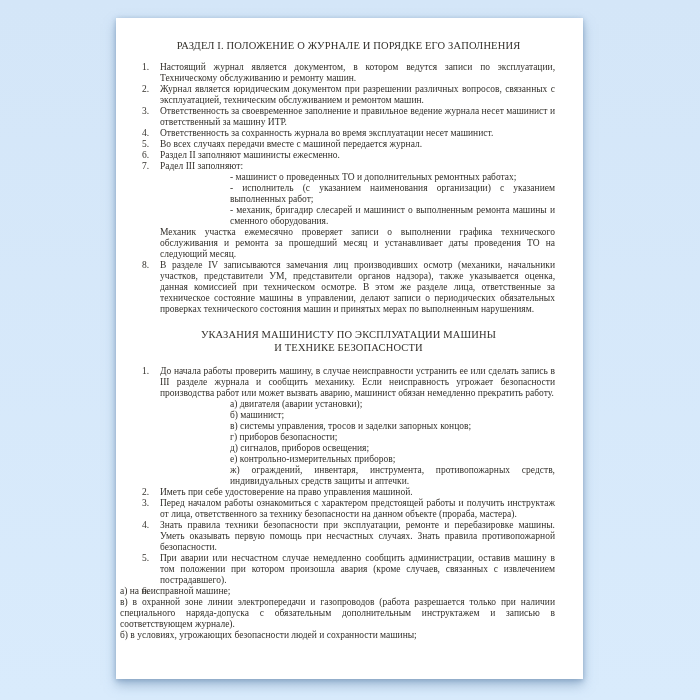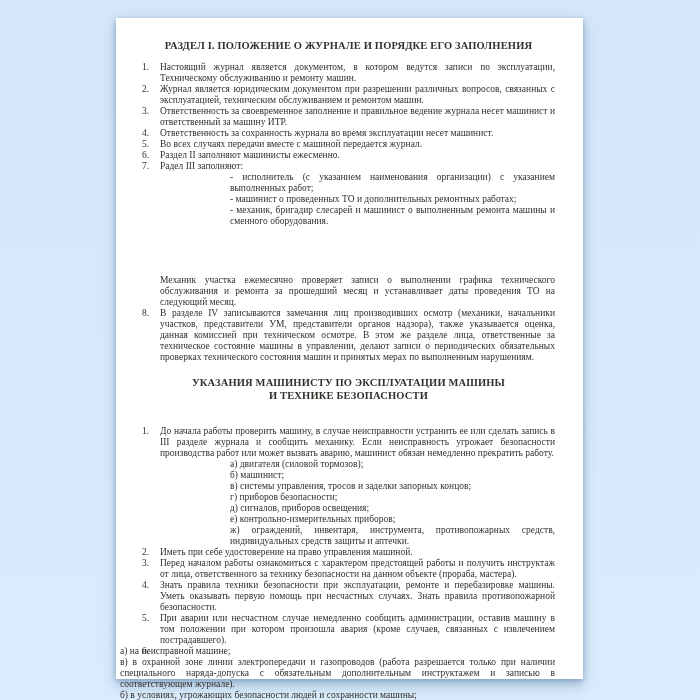--- a/index.html
+++ b/index.html
@@ -12,64 +12,64 @@
     position: absolute; left: 116px; top: 18px; width: 467px; height: 661px;
     box-sizing: border-box; padding: 21px 28px 0 4px;
     background: var(--paper, #ffffff);
     box-shadow: 0 6px 11px rgba(110, 142, 178, 0.55),
                 0 2px 4px rgba(110, 142, 178, 0.35),
                 0 0 5px rgba(130, 158, 190, 0.30);
     color: var(--ink, #33302b);
     font-size: 9.5px; line-height: 11px;
   }
   .sec-title {
-    font-weight: bold; font-size: 10.5px; line-height: 13px;
+    font-weight: normal; font-size: 10.5px; line-height: 13px;
     letter-spacing: 0.15px; text-align: center;
     margin: 0 0 10px 22px;
   }
-  .sec2 .sec-title { margin-top: 13px; margin-bottom: 24px; }
+  .sec2 .sec-title { margin-top: 13px; margin-bottom: 12px; }
   .item {
     text-align: justify;
     -webkit-hyphens: auto; hyphens: auto;
   }
   .item.num { position: relative; margin-left: 22px; padding-left: 18px; }
   .item.num .n { position: absolute; left: 0; top: 0; }
   .item.sub   { margin-left: 110px; }
-  .item.ipara { margin-left: 40px; margin-top: 48px; }
+  .item.ipara { margin-left: 40px; }
   .item.flush { margin-left: 0; }
 </style>
 </head>
 <body style="--bg-top: #d4e6f8; --bg-bottom: #d9ebfc;">
 
 <div class="paper" style="--paper: #ffffff; --ink: #33302b; background: rgb(255, 255, 255); color: rgb(51, 48, 43);">
   <div class="sec1">
     <div class="sec-title">РАЗДЕЛ I. ПОЛОЖЕНИЕ О ЖУРНАЛЕ И ПОРЯДКЕ ЕГО ЗАПОЛНЕНИЯ</div>
     <div>
         <div class="item num"><span class="n">1.</span><span>Настоящий журнал является документом, в котором ведутся записи по эксплуатации, Техническому обслуживанию и ремонту машин.</span></div>
         <div class="item num"><span class="n">2.</span><span>Журнал является юридическим документом при разрешении различных вопросов, связанных с эксплуатацией, техническим обслуживанием и ремонтом машин.</span></div>
         <div class="item num"><span class="n">3.</span><span>Ответственность за своевременное заполнение и правильное ведение журнала несет машинист и ответственный за машину ИТР.</span></div>
         <div class="item num"><span class="n">4.</span><span>Ответственность за сохранность журнала во время эксплуатации несет машинист.</span></div>
         <div class="item num"><span class="n">5.</span><span>Во всех случаях передачи вместе с машиной передается журнал.</span></div>
         <div class="item num"><span class="n">6.</span><span>Раздел II заполняют машинисты ежесменно.</span></div>
         <div class="item num"><span class="n">7.</span><span>Радел III заполняют:</span></div>
+        <div class="item sub">- машинист о проведенных ТО и дополнительных ремонтных работах;</div>
         <div class="item sub">- исполнитель (с указанием наименования организации) с указанием выполненных работ;</div>
-        <div class="item sub">- машинист о проведенных ТО и дополнительных ремонтных работах;</div>
         <div class="item sub">- механик, бригадир слесарей и машинист о выполненным ремонта машины и сменного оборудования.</div>
         <div class="item ipara">Механик участка ежемесячно проверяет записи о выполнении графика технического обслуживания и ремонта за прошедший месяц и устанавливает даты проведения ТО на следующий месяц.</div>
         <div class="item num"><span class="n">8.</span><span>В разделе IV записываются замечания лиц производивших осмотр (механики, начальники участков, представители УМ, представители органов надзора), также указывается оценка, данная комиссией при техническом осмотре. В этом же разделе лица, ответственные за техническое состояние машины в управлении, делают записи о периодических обязательных проверках технического состояния машин и принятых мерах по выполненным нарушениям.</span></div>
       </div>
   </div>
   <div class="sec2">
     <div class="sec-title">
       <div>УКАЗАНИЯ МАШИНИСТУ ПО ЭКСПЛУАТАЦИИ МАШИНЫ</div>
       <div>И ТЕХНИКЕ БЕЗОПАСНОСТИ</div>
     </div>
     <div>
         <div class="item num"><span class="n">1.</span><span>До начала работы проверить машину, в случае неисправности устранить ее или сделать запись в III разделе журнала и сообщить механику. Если неисправность угрожает безопасности производства работ или может вызвать аварию, машинист обязан немедленно прекратить работу.</span></div>
-        <div class="item sub">а) двигателя (силовой тормозов);</div>
+        <div class="item sub">а) двигателя (аварии установки);</div>
         <div class="item sub">б) машинист;</div>
         <div class="item sub">в) системы управления, тросов и заделки запорных концов;</div>
         <div class="item sub">г) приборов безопасности;</div>
         <div class="item sub">д) сигналов, приборов освещения;</div>
         <div class="item sub">е) контрольно-измерительных приборов;</div>
         <div class="item sub">ж) ограждений, инвентаря, инструмента, противопожарных средств, индивидуальных средств защиты и аптечки.</div>
         <div class="item num"><span class="n">2.</span><span>Иметь при себе удостоверение на право управления машиной.</span></div>
         <div class="item num"><span class="n">3.</span><span>Перед началом работы ознакомиться с характером предстоящей работы и получить инструктаж от лица, ответственного за технику безопасности на данном объекте (прораба, мастера).</span></div>
         <div class="item num"><span class="n">4.</span><span>Знать правила техники безопасности при эксплуатации, ремонте и перебазировке машины. Уметь оказывать первую помощь при несчастных случаях. Знать правила противопожарной безопасности.</span></div>
         <div class="item num"><span class="n">5.</span><span>При аварии или несчастном случае немедленно сообщить администрации, оставив машину в том положении при котором произошла авария (кроме случаев, связанных с извлечением пострадавшего).</span></div>

